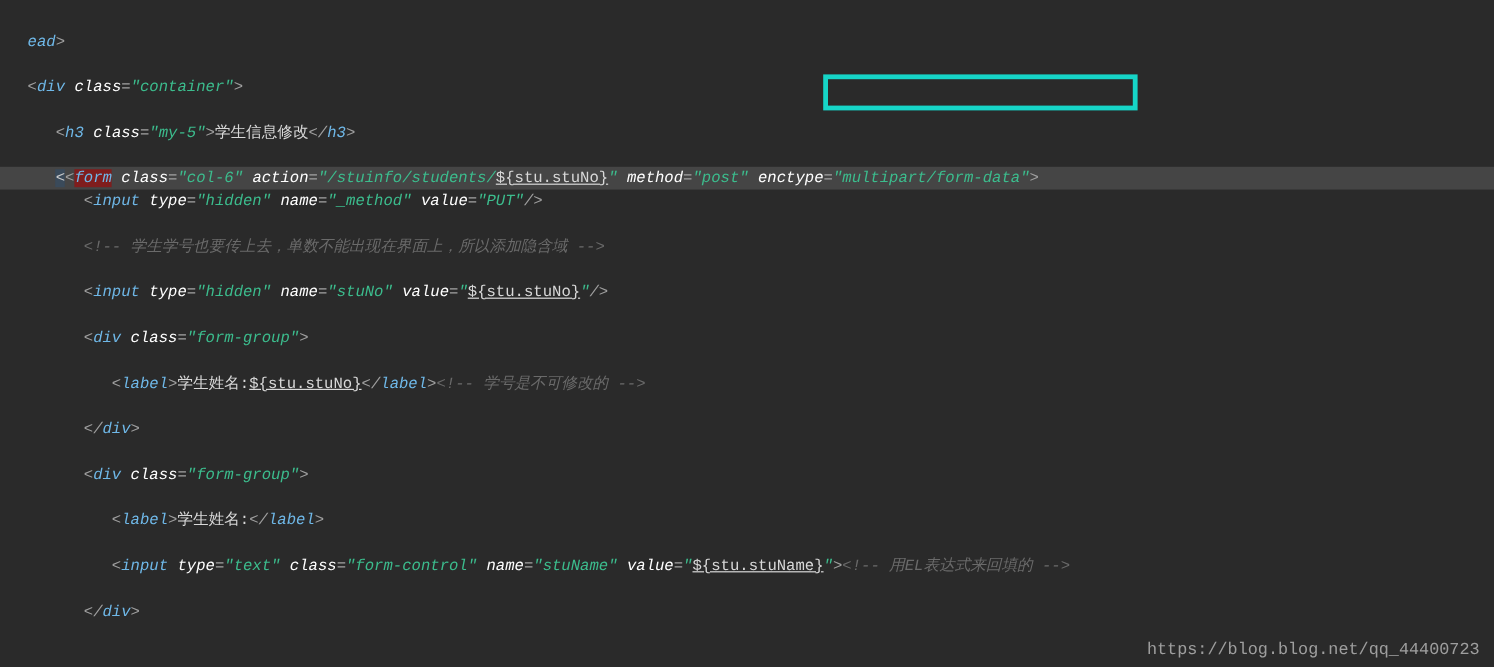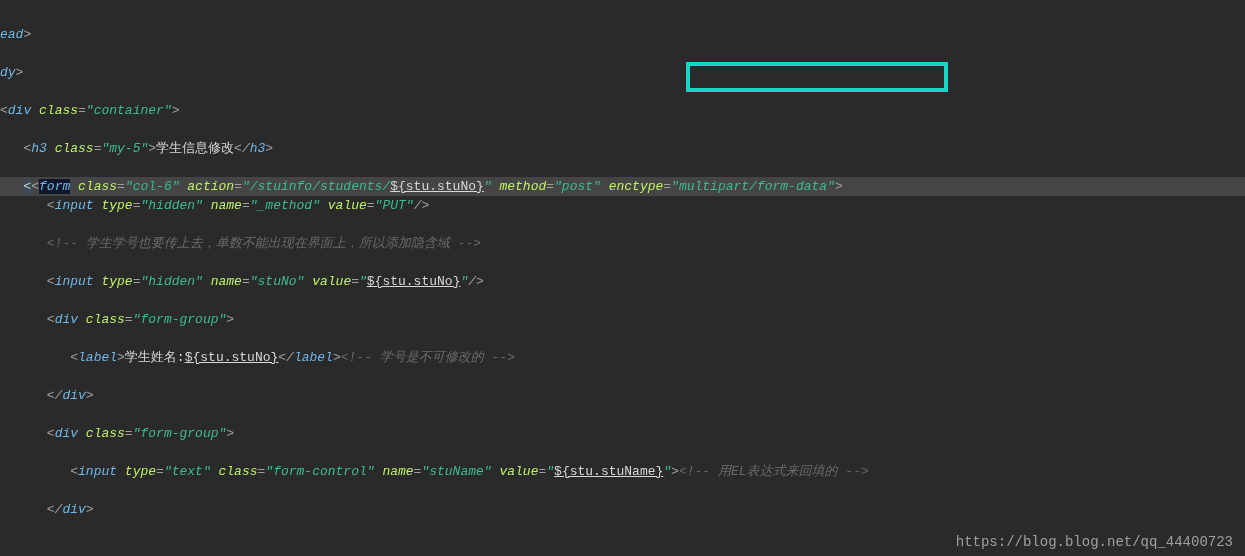--- a/index.html
+++ b/index.html
@@ -14,31 +14,31 @@
     height: 556px;
     overflow: hidden;
     position: relative;
   }
   .code {
     padding: 6px 0 0 0;
     line-height: 19px;
     white-space: pre;
     font-style: italic;
   }
-  .line { display: block; }
+  .line { display: block; padding-left: 23px; }
   .tag { color: #6fb8e8; font-style: italic; }
   .br  { color: #a0a0a0; font-style: italic; } 
-  .attr{ color: #bef264; font-style: italic; }
+  .attr{ color: #ffffff; font-style: italic; }
   .eq  { color: #a0a0a0; font-style: italic; }
   .str { color: #3cbc8d; font-style: italic; }
   .expr{ color: #d8d8d8; font-style: italic; font-style: normal; text-decoration: underline;}
   .txt { color: #d8d8d8; font-style: normal; }
   .cmt { color: #6a6a6a; font-style: italic; }
   .sel { background: #3a4a5a; }
-  .cursel { background:#0f172a; }
+  .cursel { background:#7f1d1d; }
   .hl-line { background: #454545; display:inline-block; width:100%;}
   .hlbox {
     position: absolute;
     border: 4px solid #16d5c7;
     top: 62px; left: 686px;
     width: 262px; height: 30px;
     box-sizing: border-box;
   }
   .watermark {
     position: absolute;
@@ -47,31 +47,31 @@
     font-style: normal;
     font-size: 14px;
     opacity: 0.7;
   }
 </style>
 </head>
 <body>
 
 <div class="code">
 <span class="line"><span class="tag">ead</span><span class="br">&gt;</span></span>
-<span class="line"><span class="tag">dy</span><span class="br">&gt;</span></span>
 <span class="line"><span class="br">&lt;</span><span class="tag">div</span> <span class="attr">class</span><span class="eq">=</span><span class="str">"container"</span><span class="br">&gt;</span></span>
 <span class="line">   <span class="br">&lt;</span><span class="tag">h3</span> <span class="attr">class</span><span class="eq">=</span><span class="str">"my-5"</span><span class="br">&gt;</span><span class="txt">学生信息修改</span><span class="br">&lt;/</span><span class="tag">h3</span><span class="br">&gt;</span></span>
 <span class="line hl-line">   <span class="sel">&lt;</span><span class="br">&lt;</span><span class="tag cursel">form</span> <span class="attr">class</span><span class="eq">=</span><span class="str">"col-6"</span> <span class="attr">action</span><span class="eq">=</span><span class="str">"/stuinfo/students/</span><span class="expr">${stu.stuNo}</span><span class="str">"</span> <span class="attr">method</span><span class="eq">=</span><span class="str">"post"</span> <span class="attr">enctype</span><span class="eq">=</span><span class="str">"multipart/form-data"</span><span class="br">&gt;</span></span>
 <span class="line">      <span class="br">&lt;</span><span class="tag">input</span> <span class="attr">type</span><span class="eq">=</span><span class="str">"hidden"</span> <span class="attr">name</span><span class="eq">=</span><span class="str">"_method"</span> <span class="attr">value</span><span class="eq">=</span><span class="str">"PUT"</span><span class="br">/&gt;</span></span>
 <span class="line">      <span class="cmt">&lt;!-- 学生学号也要传上去，单数不能出现在界面上，所以添加隐含域 --&gt;</span></span>
 <span class="line">      <span class="br">&lt;</span><span class="tag">input</span> <span class="attr">type</span><span class="eq">=</span><span class="str">"hidden"</span> <span class="attr">name</span><span class="eq">=</span><span class="str">"stuNo"</span> <span class="attr">value</span><span class="eq">=</span><span class="str">"</span><span class="expr">${stu.stuNo}</span><span class="str">"</span><span class="br">/&gt;</span></span>
 <span class="line">      <span class="br">&lt;</span><span class="tag">div</span> <span class="attr">class</span><span class="eq">=</span><span class="str">"form-group"</span><span class="br">&gt;</span></span>
 <span class="line">         <span class="br">&lt;</span><span class="tag">label</span><span class="br">&gt;</span><span class="txt">学生姓名:</span><span class="expr">${stu.stuNo}</span><span class="br">&lt;/</span><span class="tag">label</span><span class="br">&gt;</span><span class="cmt">&lt;!-- 学号是不可修改的 --&gt;</span></span>
 <span class="line">      <span class="br">&lt;/</span><span class="tag">div</span><span class="br">&gt;</span></span>
 <span class="line">      <span class="br">&lt;</span><span class="tag">div</span> <span class="attr">class</span><span class="eq">=</span><span class="str">"form-group"</span><span class="br">&gt;</span></span>
+<span class="line">         <span class="br">&lt;</span><span class="tag">label</span><span class="br">&gt;</span><span class="txt">学生姓名:</span><span class="br">&lt;/</span><span class="tag">label</span><span class="br">&gt;</span></span>
 <span class="line">         <span class="br">&lt;</span><span class="tag">input</span> <span class="attr">type</span><span class="eq">=</span><span class="str">"text"</span> <span class="attr">class</span><span class="eq">=</span><span class="str">"form-control"</span> <span class="attr">name</span><span class="eq">=</span><span class="str">"stuName"</span> <span class="attr">value</span><span class="eq">=</span><span class="str">"</span><span class="expr">${stu.stuName}</span><span class="str">"</span><span class="br">&gt;</span><span class="cmt">&lt;!-- 用EL表达式来回填的 --&gt;</span></span>
 <span class="line">      <span class="br">&lt;/</span><span class="tag">div</span><span class="br">&gt;</span></span>
 
 
 
 
 
 
 
 

